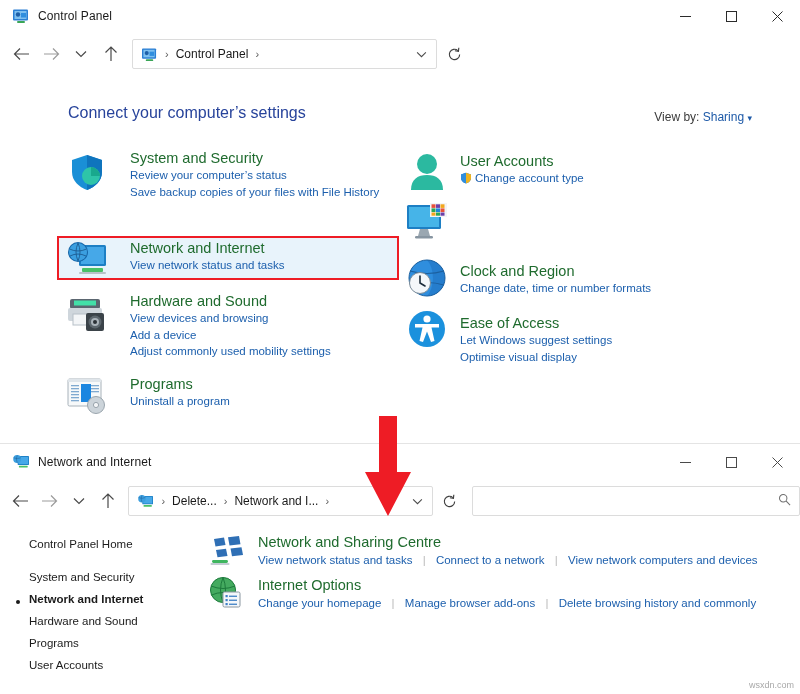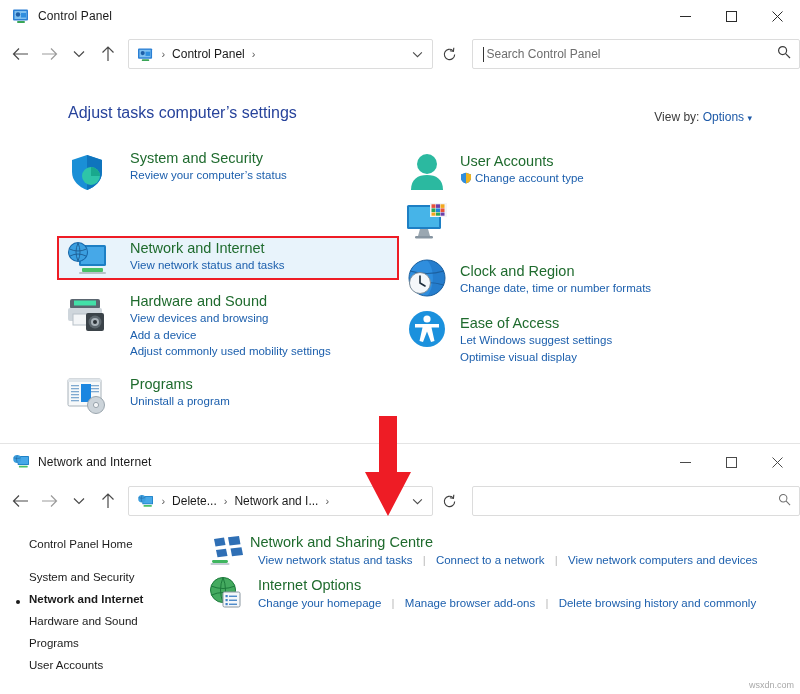--- a/index.html
+++ b/index.html
@@ -176,55 +176,46 @@
         </span>
       </div>
 
       <div class="refresh">
         <svg width="15" height="15" viewBox="0 0 16 16">
           <path d="M13.5 8 A5.5 5.5 0 1 1 11.6 3.8" stroke="#3d3d3d" stroke-width="1.2" fill="none"></path>
           <path d="M12.6 0.8 L12.2 4.6 L8.4 4.0" stroke="#3d3d3d" stroke-width="1.2" fill="none"></path>
         </svg>
       </div>
 
-      <div class="searchbox" style="width:337px;">
-        <span class="caret"></span>
-        <span class="search-ph">Search Control Panel</span>
-        <span class="search-ico">
-          <svg width="14" height="14" viewBox="0 0 14 14">
-            <circle cx="5.6" cy="5.6" r="4" fill="none" stroke="#3d3d3d" stroke-width="1.2"></circle>
-            <path d="M8.6 8.6 L13 13" stroke="#3d3d3d" stroke-width="1.2"></path>
-          </svg>
-        </span>
-      </div>
     </div>
 
     <div class="content" style="height:367px;">
 
-      <div class="page-head" style="left:68px; top:28px;">Adjust tasks computer’s settings</div>
+      <div class="page-head" style="left:68px; top:28px;">Connect your computer’s settings</div>
 
       <div class="viewby" style="right:48px; top:34px;">
         <span>View by:</span>
-        <span class="vb-val">Options</span>
+        <span class="vb-val">Sharing</span>
         <span class="vb-arrow">▾</span>
       </div>
 
       <div class="hl-box" style="left:57px; top:160px; width:342px; height:44px;"></div>
 
       <div class="ic" style="left:66px; top:75px; width:42px; height:42px;">
         <svg width="42" height="42" viewBox="0 0 42 42">
           <path d="M21 4 L36 9 V21 C36 30 29 36 21 39 C13 36 6 30 6 21 V9 Z" fill="#1a8fd6"></path>
           <path d="M21 4 L36 9 V21 C36 30 29 36 21 39 Z" fill="#0f74bd"></path>
           <circle cx="25" cy="25" r="9" fill="#2ec4a8"></circle>
           <path d="M25 16 A9 9 0 0 1 34 25 L25 25 Z" fill="#19a88d"></path>
         </svg>
       </div>
       <div class="cat" style="left:130px; top:73px;">
         <div class="cat-title">System and Security</div>
         <div class="cat-link">Review your computer’s status</div>
+        <div class="cat-link">Save backup copies of your files with File History</div>
       </div>
 
       <div class="ic" style="left:66px; top:164px; width:42px; height:38px;">
         <svg width="42" height="38" viewBox="0 0 42 38">
           <rect x="13" y="5" width="27" height="21" rx="1.5" fill="#1d7fc4"></rect>
           <rect x="15" y="7" width="23" height="17" fill="#46a8e8"></rect>
           <circle cx="12" cy="12" r="10" fill="#1565a8"></circle>
           <circle cx="12" cy="12" r="9" fill="#3b9fe0"></circle>
           <path d="M3.5 9 Q12 13 20.5 9 M4 16 Q12 12 20 16 M12 3 Q8 12 12 21 M12 3 Q16 12 12 21" stroke="#1d5c92" stroke-width="0.9" fill="none"></path>
           <rect x="16" y="28" width="21" height="4" rx="1" fill="#49c067"></rect>
@@ -465,21 +456,21 @@
           <g fill="#2f6fb5">
             <path d="M4 3 L14 1.5 L15.5 9 L5.5 10.5 Z"></path>
             <path d="M18 1.2 L29 0 L30.5 8.2 L19.5 9.4 Z"></path>
             <path d="M6 14 L16 12.8 L17.5 20 L7.5 21.2 Z"></path>
             <path d="M20.5 12.4 L31.5 11.2 L33 19 L22 20.2 Z"></path>
           </g>
           <rect x="2" y="24" width="16" height="3" rx="1.4" fill="#3fb65f"></rect>
           <rect x="0.5" y="27" width="19" height="2" rx="1" fill="#c3ccd3"></rect>
         </svg>
       </div>
-      <div class="b-title" style="left:250px; top:12px;">Network and Sharing Centre</div>
+      <div class="b-title" style="left:258px; top:12px;">Network and Sharing Centre</div>
       <div class="b-links" style="left:258px; top:32px;">
         <span>View network status and tasks</span>
         <span class="sep">|</span>
         <span>Connect to a network</span>
         <span class="sep">|</span>
         <span>View network computers and devices</span>
       </div>
 
       <div class="ic" style="left:209px; top:55px; width:34px; height:32px;">
         <svg width="34" height="32" viewBox="0 0 34 32">

